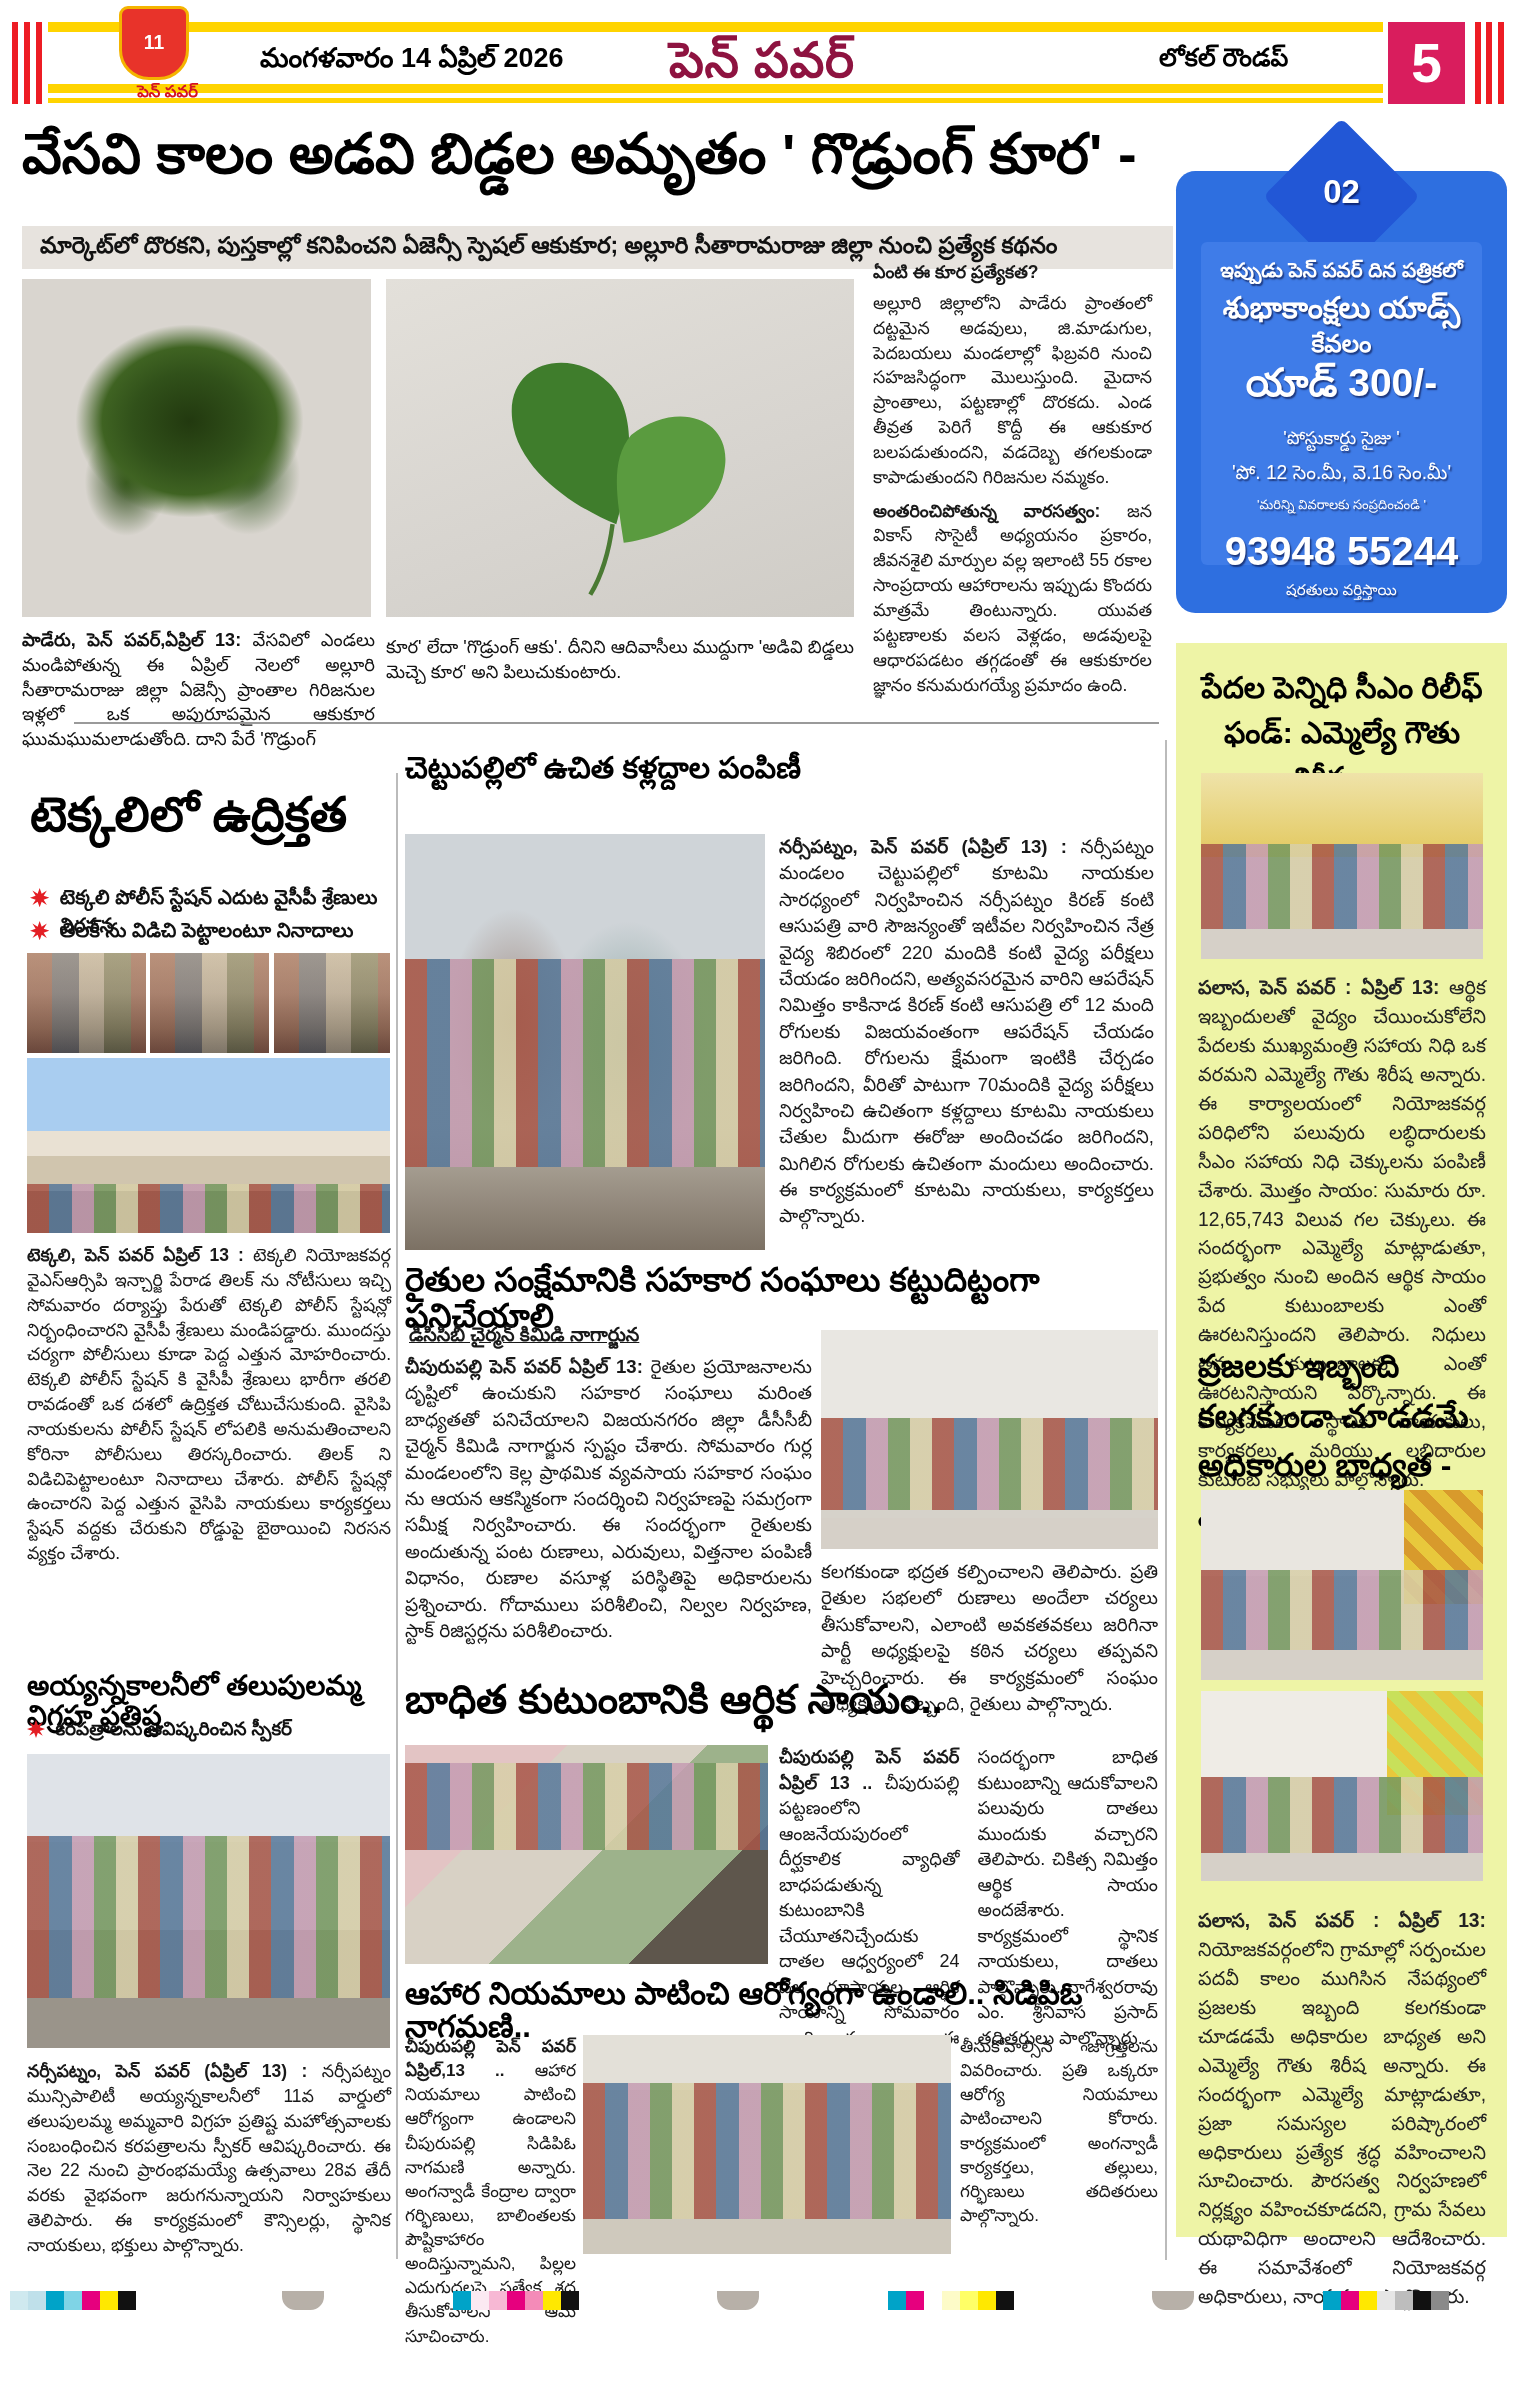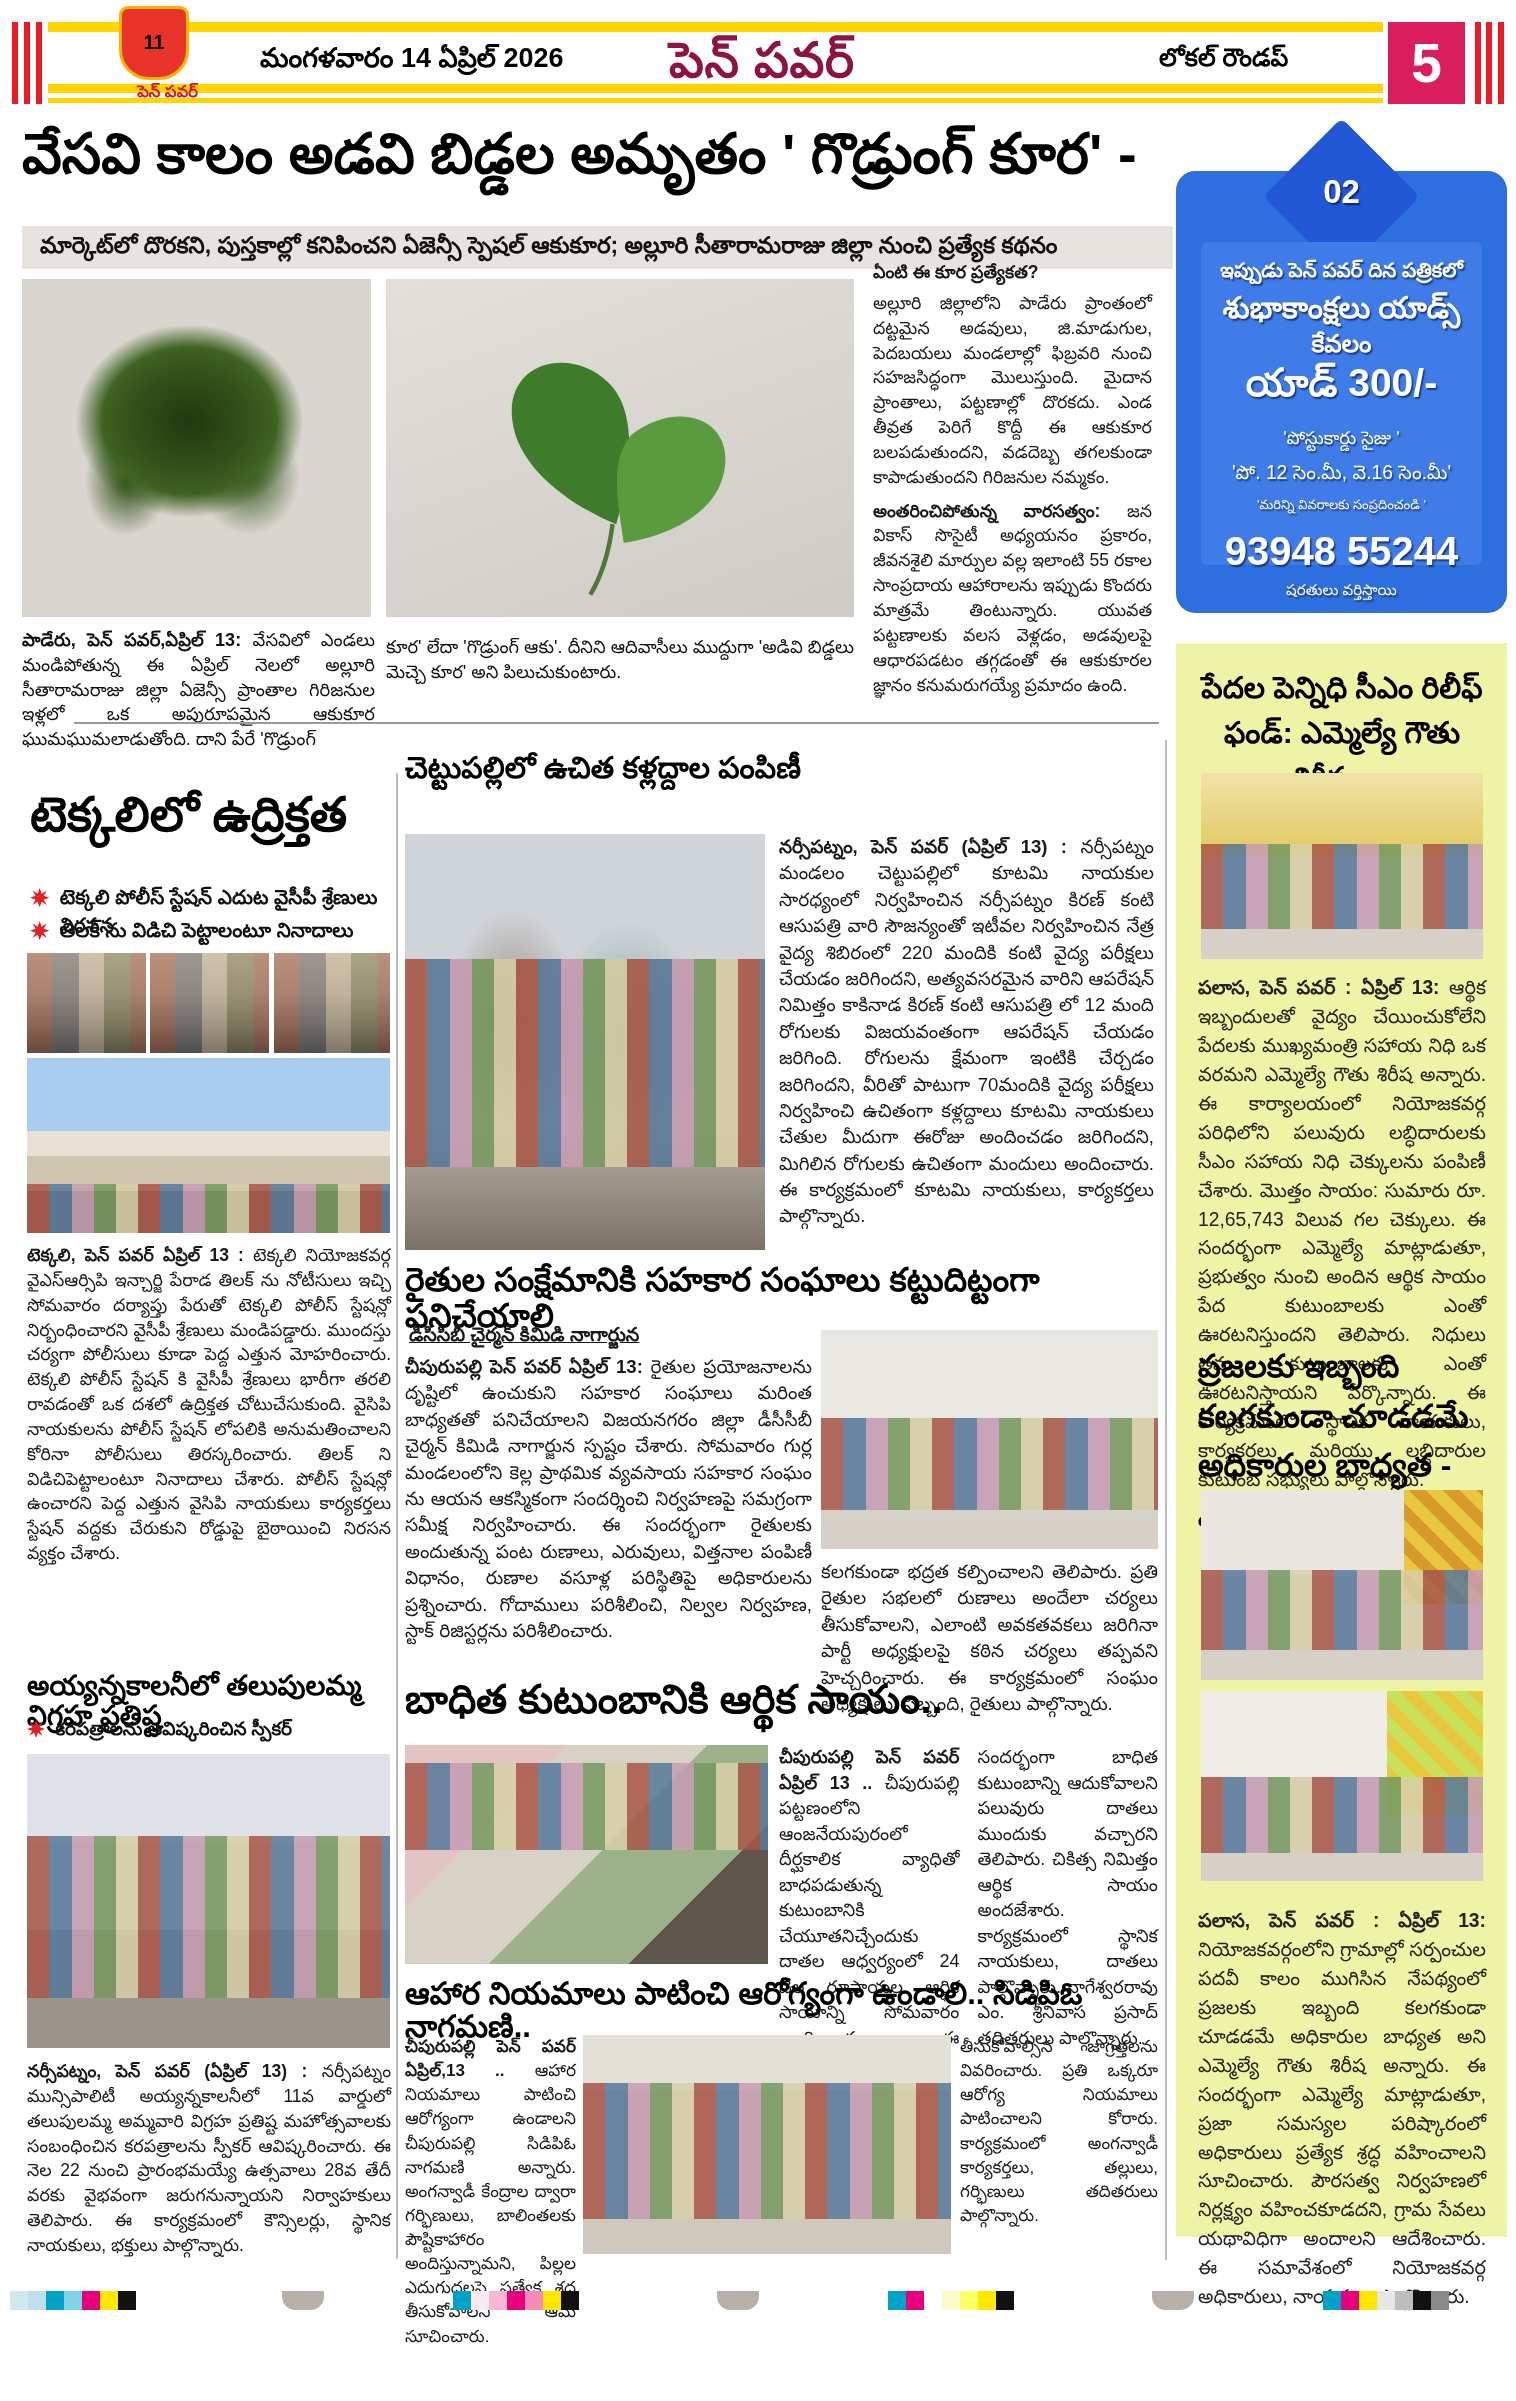--- a/index.html
+++ b/index.html
@@ -9,21 +9,21 @@
   
   .ybar{background:#ffd400;}
   .rstripe{background:#ed1c24;}
   .mast-date{font-weight:bold;font-size:27px;color:#000;}
   .mast-title{font-weight:bold;font-size:49px;color:#8e1340;letter-spacing:0.7px;}
   .mast-edition{font-weight:bold;font-size:25px;color:#000;}
   .pagebox{background:#d91d5d;color:#fff;font-weight:bold;font-size:55px;
            display:flex;align-items:center;justify-content:center;}
   .logo-crest{width:64px;height:68px;background:#e8332a;border:3.7px solid #f4b400;
               border-radius:9px 9px 30px 30px;display:flex;align-items:center;justify-content:center;
-              color:#000000;font-weight:bold;font-size:19.3px;}
+              color:#ffffff;font-weight:bold;font-size:19.3px;}
   .logo-cap{color:#d41224;font-weight:bold;font-size:16.4px;text-align:center;margin-top:1.5px;}
   
   .h-lead{font-weight:bold;font-size:56px;line-height:1.05;color:#000;}
   .subhead-band{background:#e7e3de;display:flex;align-items:center;padding:0 18px;
                 font-weight:bold;font-size:23px;color:#111;}
   .h-sec{font-weight:bold;color:#000;line-height:1.08;}
   .bullet-row{display:flex;align-items:flex-start;gap:10.4px;font-weight:bold;font-size:20px;color:#111;}
   .star{flex:0 0 auto;margin-top:2.2px;}
   .body-txt{font-size:17.5px;line-height:1.42;text-align:justify;color:#191919;}
   .body-txt b{font-weight:bold;}

